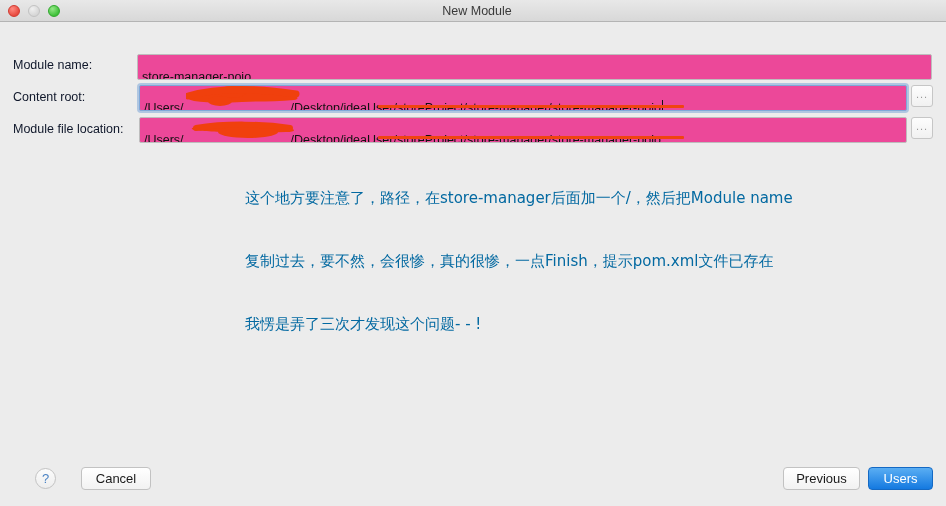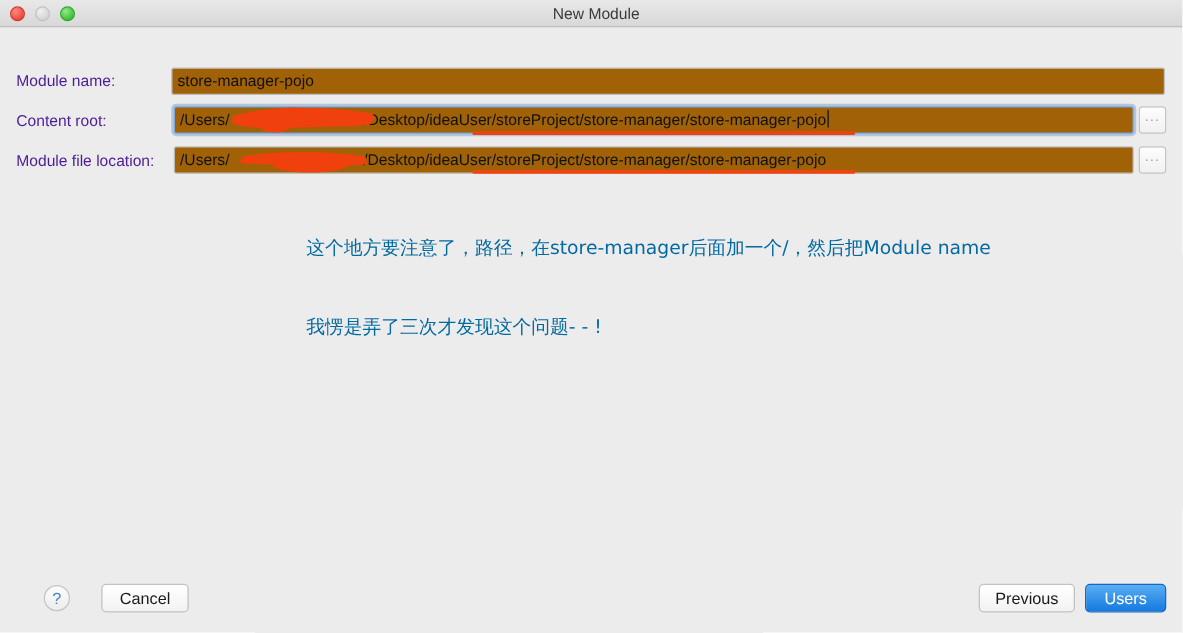--- a/index.html
+++ b/index.html
@@ -61,35 +61,35 @@
     position: absolute;
     left: 0; top: 22px;
     width: 946px;
     height: 484px;
     background: #ececec;
   }
 
   .field-label {
     position: absolute;
     font-size: 12.5px;
-    color: #4c1d95;
+    color: #0f172a;
     white-space: nowrap;
   }
 
   .text-field {
     position: absolute;
     box-sizing: border-box;
-    background: #a16207;
+    background: #ec4899;
     border: 1px solid #bdbdbd;
     border-radius: 2px;
     height: 22px;
     font-size: 12.5px;
     color: #111111;
     line-height: 20px;
-    padding: 0 4px;
+    padding: 12px 4px;
     white-space: nowrap;
     overflow: hidden;
   }
   .text-field.focused {
     border: 1px solid #7fa8d8;
     box-shadow: 0 0 0 2px rgba(126,167,217,0.55);
   }
 
   .browse-btn {
     position: absolute;
@@ -225,20 +225,21 @@
       <ellipse cx="62" cy="16" rx="30" ry="6" fill="#f0400d"></ellipse>
       <path d="M10,12 C40,7 78,8 104,12" stroke="#f0400d" stroke-width="6" fill="none" stroke-linecap="round"></path>
     </svg>
 
     <div class="red-underline" style="left:378px; top:114px; width:306px;"></div>
 
     <div class="browse-btn" style="left:911px; top:95px;">...</div>
 
     <div id="annotation">
       <span class="aline">这个地方要注意了，路径，在store-manager后面加一个/，然后把Module name</span>
+      <span class="aline">复制过去，要不然，会很惨，真的很惨，一点Finish，提示pom.xml文件已存在</span>
       <span class="aline">我愣是弄了三次才发现这个问题- - !</span>
     </div>
 
     <div class="help-btn" style="left:35px; top:446px;">?</div>
 
     <div class="push-btn" style="left:81px; top:445px; width:70px;">Cancel</div>
 
     <div class="push-btn" style="left:783px; top:445px; width:77px;">Previous</div>
 
     <div class="push-btn primary" style="left:868px; top:445px; width:65px;">Users</div>

